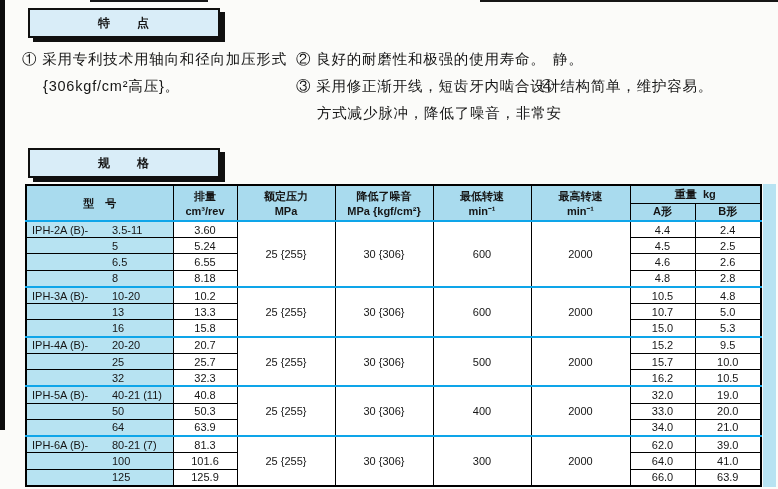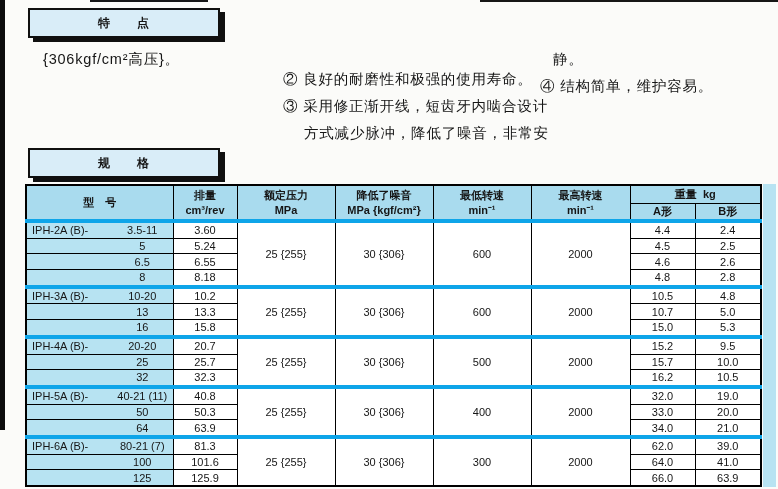--- a/index.html
+++ b/index.html
@@ -22,21 +22,21 @@
     display:flex; align-items:center; justify-content:center;
     font-weight:bold; font-size:12px; letter-spacing:1px; white-space:pre;
   }
   #features-box { top:8px; }
   #specs-box   { top:148px; }
 
   
   .feat-col { position:absolute; top:46px; font-size:14.5px; line-height:27px;
               letter-spacing:0.8px; white-space:nowrap; }
   #feat-col1 { left:22px; }
-  #feat-col2 { left:283px;margin-top:20px; }
+  #feat-col2 { left:296px; }
   #feat-col3 { left:540px; }
   .feat-line.indent  { padding-left:21px; }
   .feat-line.indent-sm { padding-left:13px; }
 
   
   table.spec {
     position:absolute; left:25px; top:184px; height:303px;
     border-collapse:collapse; table-layout:fixed;
     border:2px solid #000; background:#fff;
   }
@@ -44,35 +44,36 @@
     border:1px solid #000; padding:0; font-size:11px;
     text-align:center; vertical-align:middle; overflow:hidden;
   }
   .spec thead tr { height:18px; }
   .spec thead th { background:#a9dbee; font-weight:bold; }
   .hb { font-weight:bold; line-height:16px; }
   .hu { font-weight:bold; line-height:15px; }
   .spec td.model { background:#b7e3f2; }
   .mrow { display:flex; align-items:center; width:100%; }
   .mprefix { width:80px; text-align:left; padding-left:5px; white-space:nowrap; }
-  .msize   { flex:1; text-align:center; white-space:nowrap; }
-  .spec tbody tr.group-first td { border-top:4px solid #0ea5e9; }
+  .msize   { flex:1; text-align:left; white-space:nowrap; }
+  .spec tbody tr.group-first td { border-top:2px solid #0ea5e9; }
 
   .right-strip { position:absolute; left:763px; top:184px; width:13px; height:303px; background:#b7e3f2; }
 </style>
 </head>
 <body>
 
 <div class="left-bar"></div>
 <div class="top-line seg1"></div>
 <div class="top-line seg2"></div>
 
 <div class="section-box" id="features-box">特　　点</div>
 
 <div class="feat-col" id="feat-col1">
+  <div class="feat-line">① 采用专利技术用轴向和径向加压形式</div>
   <div class="feat-line indent">{306kgf/cm²高压}。</div>
 </div>
 <div class="feat-col" id="feat-col2">
   <div class="feat-line">② 良好的耐磨性和极强的使用寿命。</div>
   <div class="feat-line">③ 采用修正渐开线，短齿牙内啮合设计</div>
   <div class="feat-line indent">方式减少脉冲，降低了噪音，非常安</div>
 </div>
 <div class="feat-col" id="feat-col3">
   <div class="feat-line indent-sm">静。</div>
   <div class="feat-line">④ 结构简单，维护容易。</div>

